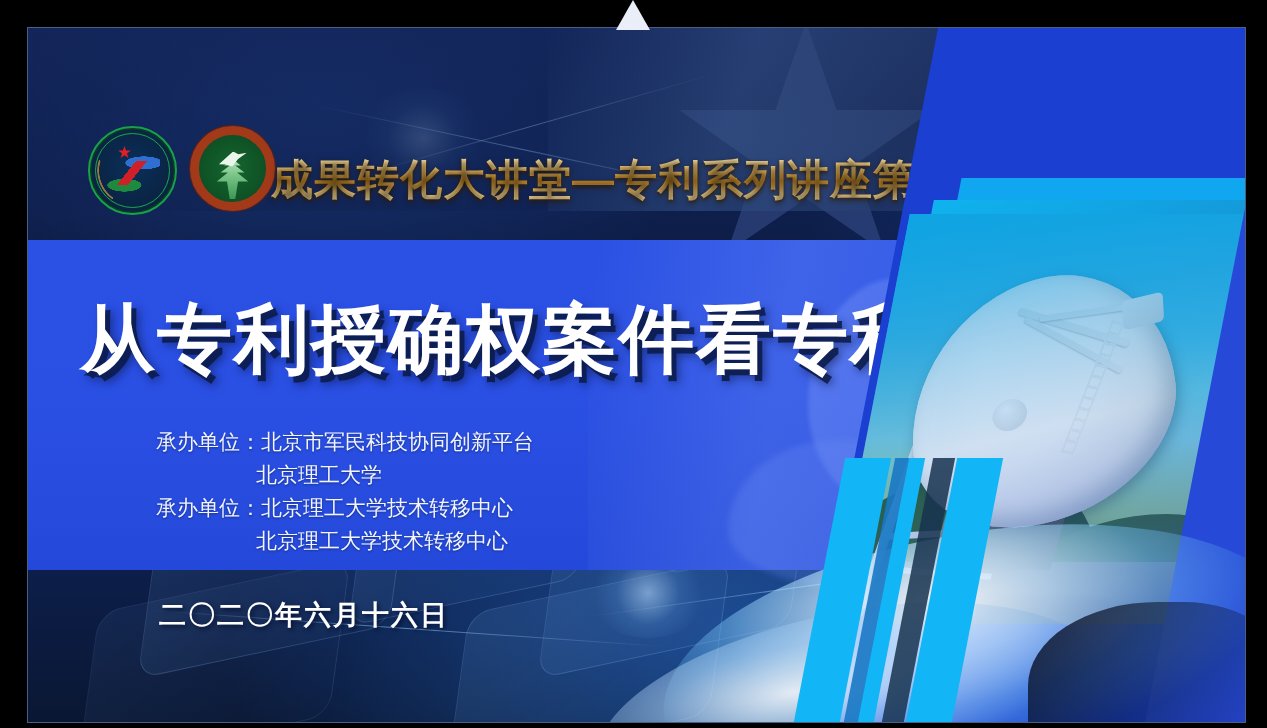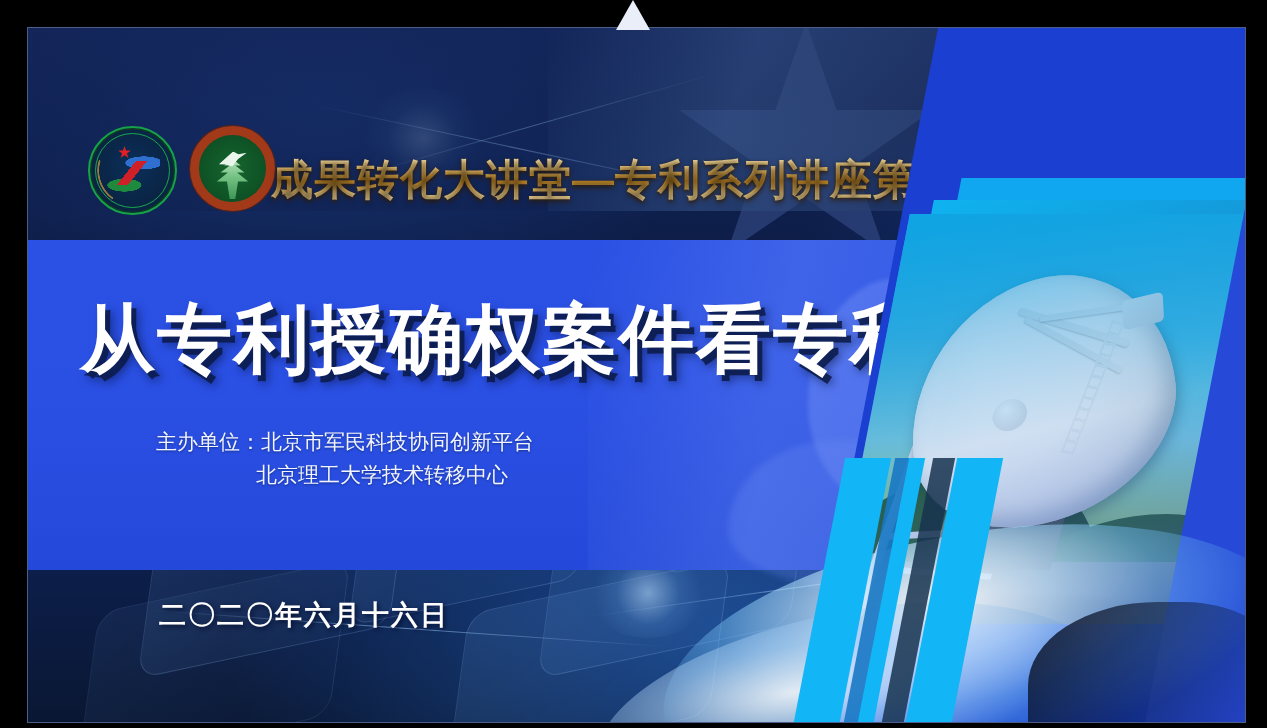--- a/index.html
+++ b/index.html
@@ -369,21 +369,23 @@
 
     <div class="blue-band">
       <div class="blob"></div>
       <div class="blob2"></div>
       <div class="sheen"></div>
     </div>
 
     <div class="main-title">从专利授确权案件看专利稳定性</div>
 
     <div class="org">
-      <div class="ln">主办单位：北京市军民科技协同创新平台</div>
+      <div class="ln">承办单位：北京市军民科技协同创新平台</div>
+      <div class="ln ind">北京理工大学</div>
+      <div class="ln">承办单位：北京理工大学技术转移中心</div>
       <div class="ln ind">北京理工大学技术转移中心</div>
     </div>
 
     <div class="date">二〇二〇年六月十六日</div>
 
     <div class="photo-zone">
       <div class="pz-slab-far"></div>
       <div class="pz-cyanbar"></div>
       <div class="pz-cyanbar2"></div>
       <div class="pz-frame"></div>

